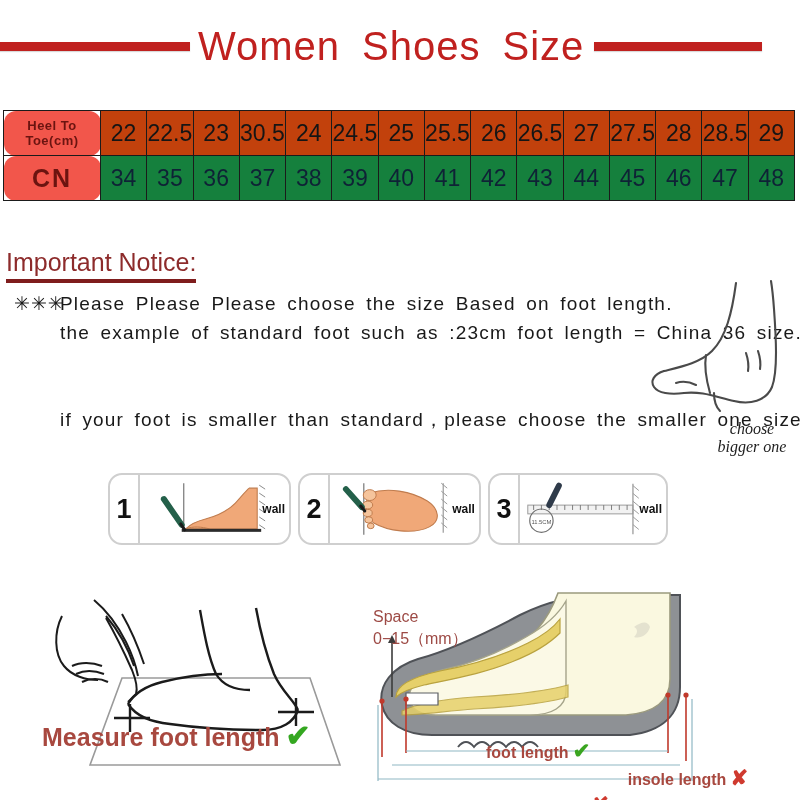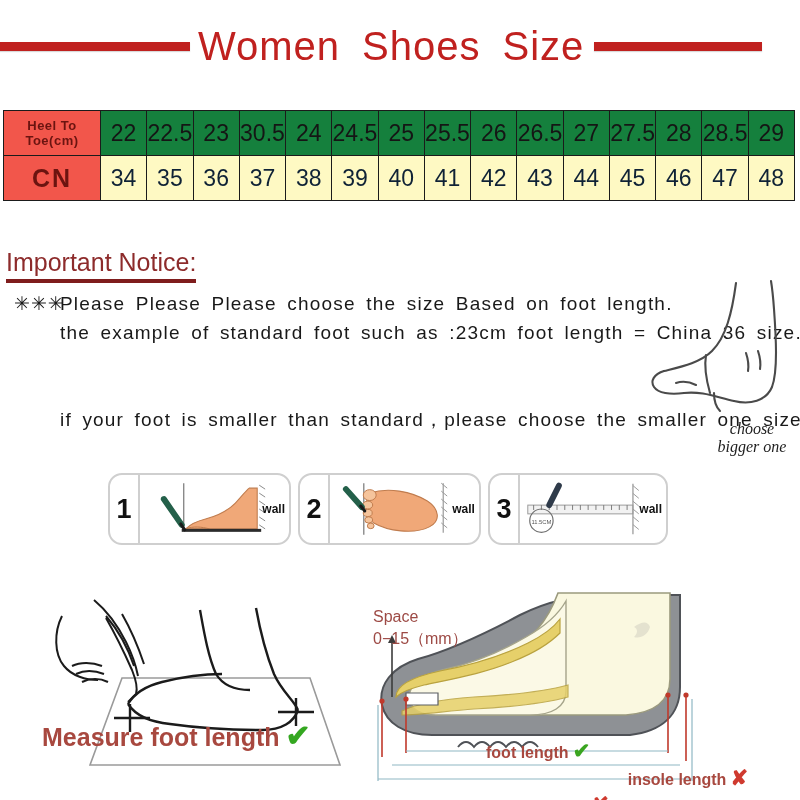--- a/index.html
+++ b/index.html
@@ -31,26 +31,26 @@
   
   .size-table{
     position:absolute;left:3px;top:110px;width:792px;
     border-collapse:collapse;table-layout:fixed;
   }
   .size-table td{
     border:1.5px solid #1b1b1b;text-align:center;vertical-align:middle;
     height:44px;padding:0;font-family:"Liberation Sans",sans-serif;
   }
   td.hdr{
-    background:#f2564b;color:#6b1410;width:96px;
+    background:#f2564b;color:#6b1410;width:96px;border-radius:12px;
   }
   td.hdr.r1{font-size:13px;font-weight:700;letter-spacing:.5px;}
   td.hdr.r2{font-size:25px;font-weight:700;letter-spacing:2px;}
-  td.cm{background:#15803d;color:#151515;font-size:23px;}
-  td.cn{background:#fef9c3;color:#0f2236;font-size:23px;}
+  td.cm{background:#c2410c;color:#151515;font-size:23px;}
+  td.cn{background:#15803d;color:#0f2236;font-size:23px;}
 
   
   .notice-title{
     position:absolute;left:6px;top:248px;
     font-size:25px;color:#8d2b2b;
     border-bottom:4px solid #7f1d1d;padding-bottom:2px;
     font-family:"Liberation Sans",sans-serif;
   }
   .note-block{position:absolute;font-size:19px;color:#191919;white-space:nowrap;}
   .note-stars{display:inline-block;width:46px;letter-spacing:1px;}

